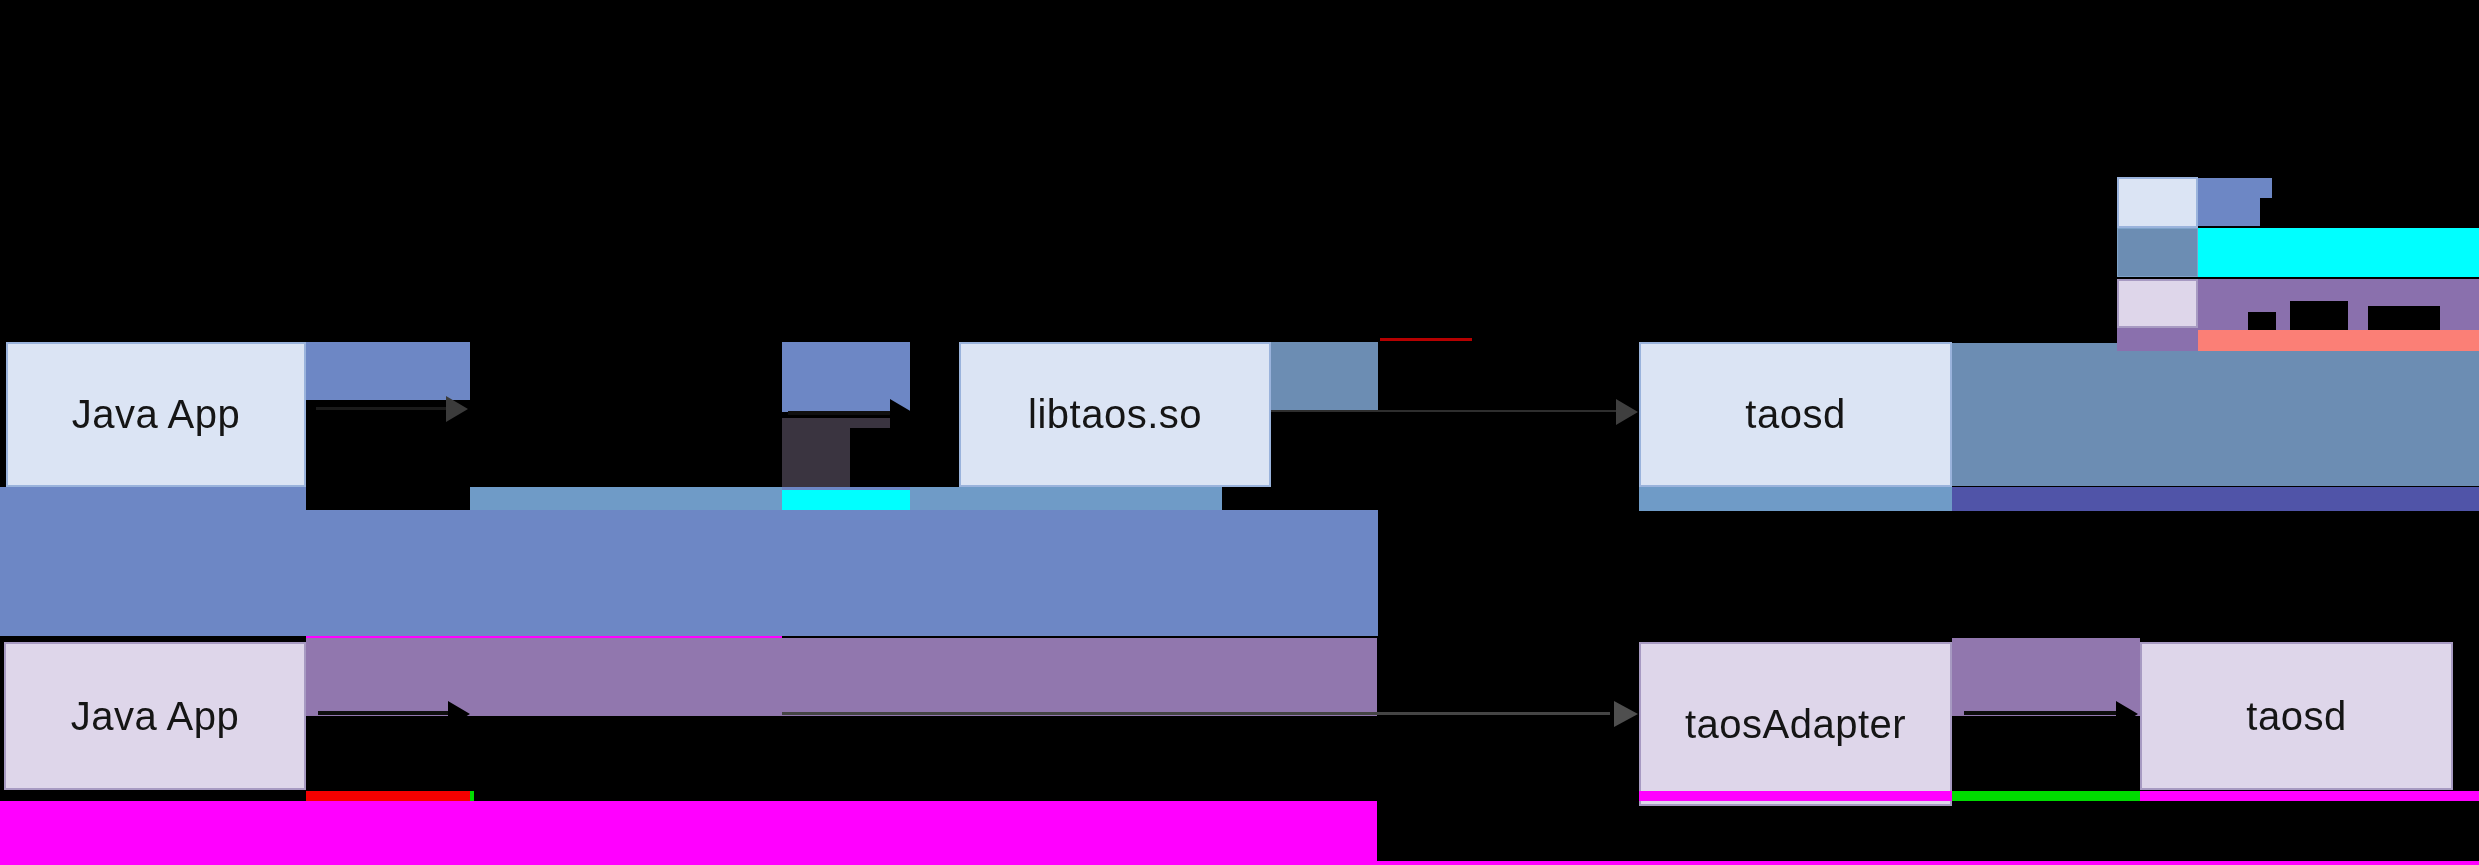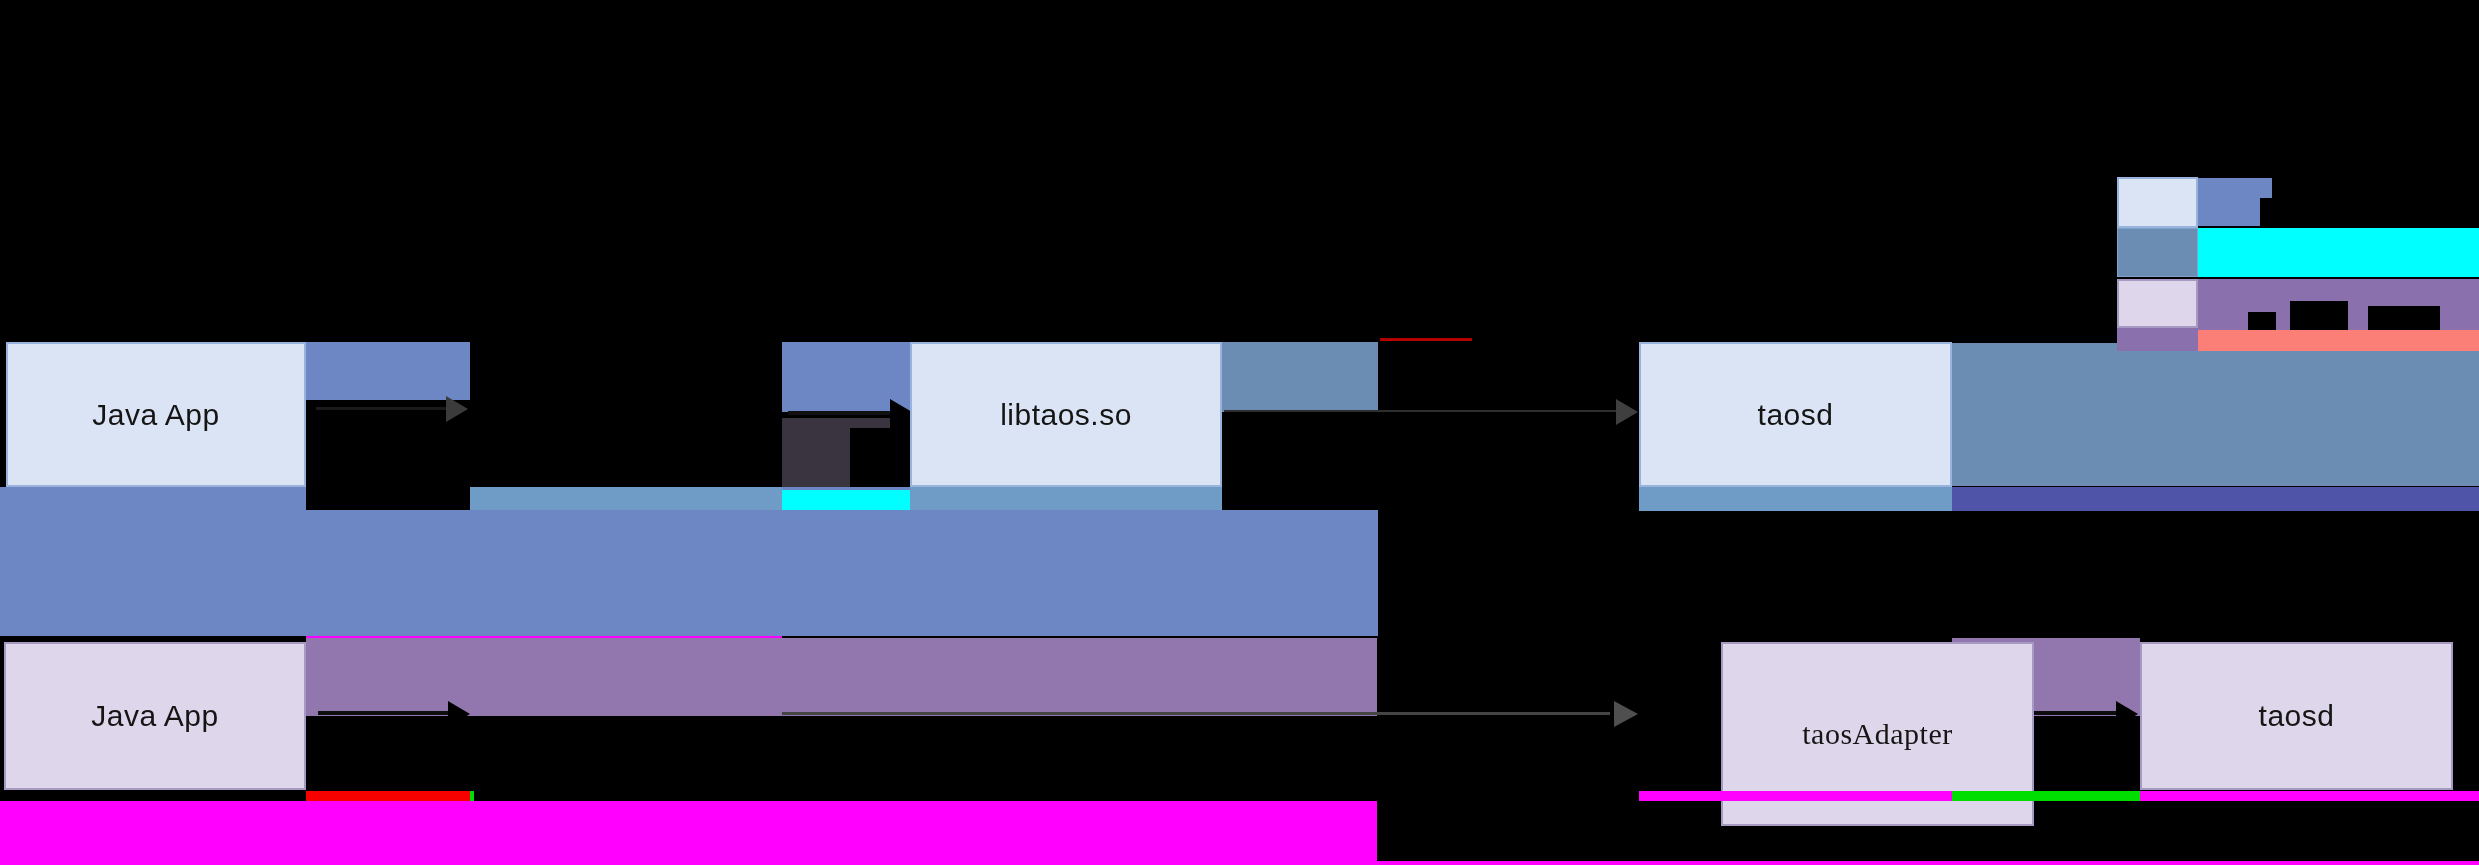--- a/index.html
+++ b/index.html
@@ -4,21 +4,21 @@
 <style>
   html,body{margin:0;padding:0;background:#000;}
   #canvas{
     position:relative;width:2479px;height:865px;background:#000;overflow:hidden;
     font-family:"Liberation Sans", sans-serif;
   }
   .abs{position:absolute;}
   .node{
     position:absolute;box-sizing:border-box;
     display:flex;align-items:center;justify-content:center;
-    font-size:30px;color:#151515;letter-spacing:0.5px;
+    font-size:40px;color:#151515;letter-spacing:0.5px;
   }
   .node-light{background:var(--node-light);border:2px solid var(--node-light-border);}
   .node-lavender{background:var(--node-lavender);border:2px solid var(--node-lavender-border);}
   .band-blue{background:var(--band-blue);}
   .band-steel{background:var(--band-steel);}
   .stripe-blue{background:var(--stripe-blue);}
   .stripe-indigo{background:var(--stripe-indigo);}
   .band-mauve{background:var(--band-mauve);}
   .band-purple{background:var(--band-purple);}
   .band-salmon{background:var(--band-salmon);}
@@ -54,21 +54,21 @@
   <div class="arrow-head" style="left:446px;top:396px;border-left:22px solid #3b3b3b;"></div>
   <div class="arrow-line" style="left:788px;top:411px;width:102px;height:4px;background:#101010;"></div>
   <div class="arrow-head" style="left:890px;top:399px;border-left:22px solid #000;"></div>
   <div class="abs blk" style="left:890px;top:415px;width:24px;height:42px;"></div>
   <div class="arrow-line" style="left:1224px;top:410px;width:392px;height:2px;background:#2e2e2e;"></div>
   <div class="arrow-head" style="left:1616px;top:399px;border-left:22px solid #3f3f3f;"></div>
 
   <div class="node node-light" style="left:6px;top:342px;width:300px;height:145px;">
     <span>Java App</span>
   </div>
-  <div class="node node-light" style="left:910px;top:342px;width:312px;height:145px;">
+  <div class="node node-light" style="left:959px;top:342px;width:312px;height:145px;">
     <span>libtaos.so</span>
   </div>
 
   <div class="abs" style="left:1380px;top:338px;width:92px;height:3px;background:var(--red-line);"></div>
 
   <div class="abs band-steel" style="left:1952px;top:343px;width:527px;height:143px;"></div>
   <div class="node node-light" style="left:1639px;top:342px;width:313px;height:145px;">
     <span>taosd</span>
   </div>
   <div class="abs stripe-blue" style="left:1639px;top:487px;width:313px;height:24px;"></div>
@@ -101,21 +101,21 @@
 
   <div class="abs stripe-red" style="left:306px;top:791px;width:164px;height:10px;"></div>
   <div class="abs stripe-green" style="left:470px;top:791px;width:4px;height:10px;"></div>
   <div class="abs band-magenta" style="left:0;top:801px;width:1377px;height:60px;"></div>
   <div class="abs band-magenta" style="left:0;top:861px;width:2479px;height:4px;"></div>
 
   <div class="abs band-mauve" style="left:1952px;top:638px;width:188px;height:78px;"></div>
   <div class="arrow-line" style="left:1964px;top:711px;width:158px;height:4px;background:#0d0d0d;"></div>
   <div class="arrow-head" style="left:2116px;top:701px;border-left:22px solid #000;"></div>
 
-  <div class="node node-lavender" style="left:1721px;top:642px;width:313px;height:184px;font-family:Liberation Serif, serif;">
+  <div class="node node-lavender" style="left:1639px;top:642px;width:313px;height:164px;">
     <span>taosAdapter</span>
   </div>
   <div class="node node-lavender" style="left:2140px;top:642px;width:313px;height:148px;">
     <span>taosd</span>
   </div>
 
   <div class="abs band-magenta" style="left:1639px;top:791px;width:313px;height:10px;"></div>
   <div class="abs stripe-green" style="left:1952px;top:791px;width:188px;height:10px;"></div>
   <div class="abs band-magenta" style="left:2140px;top:791px;width:339px;height:10px;"></div>
 

